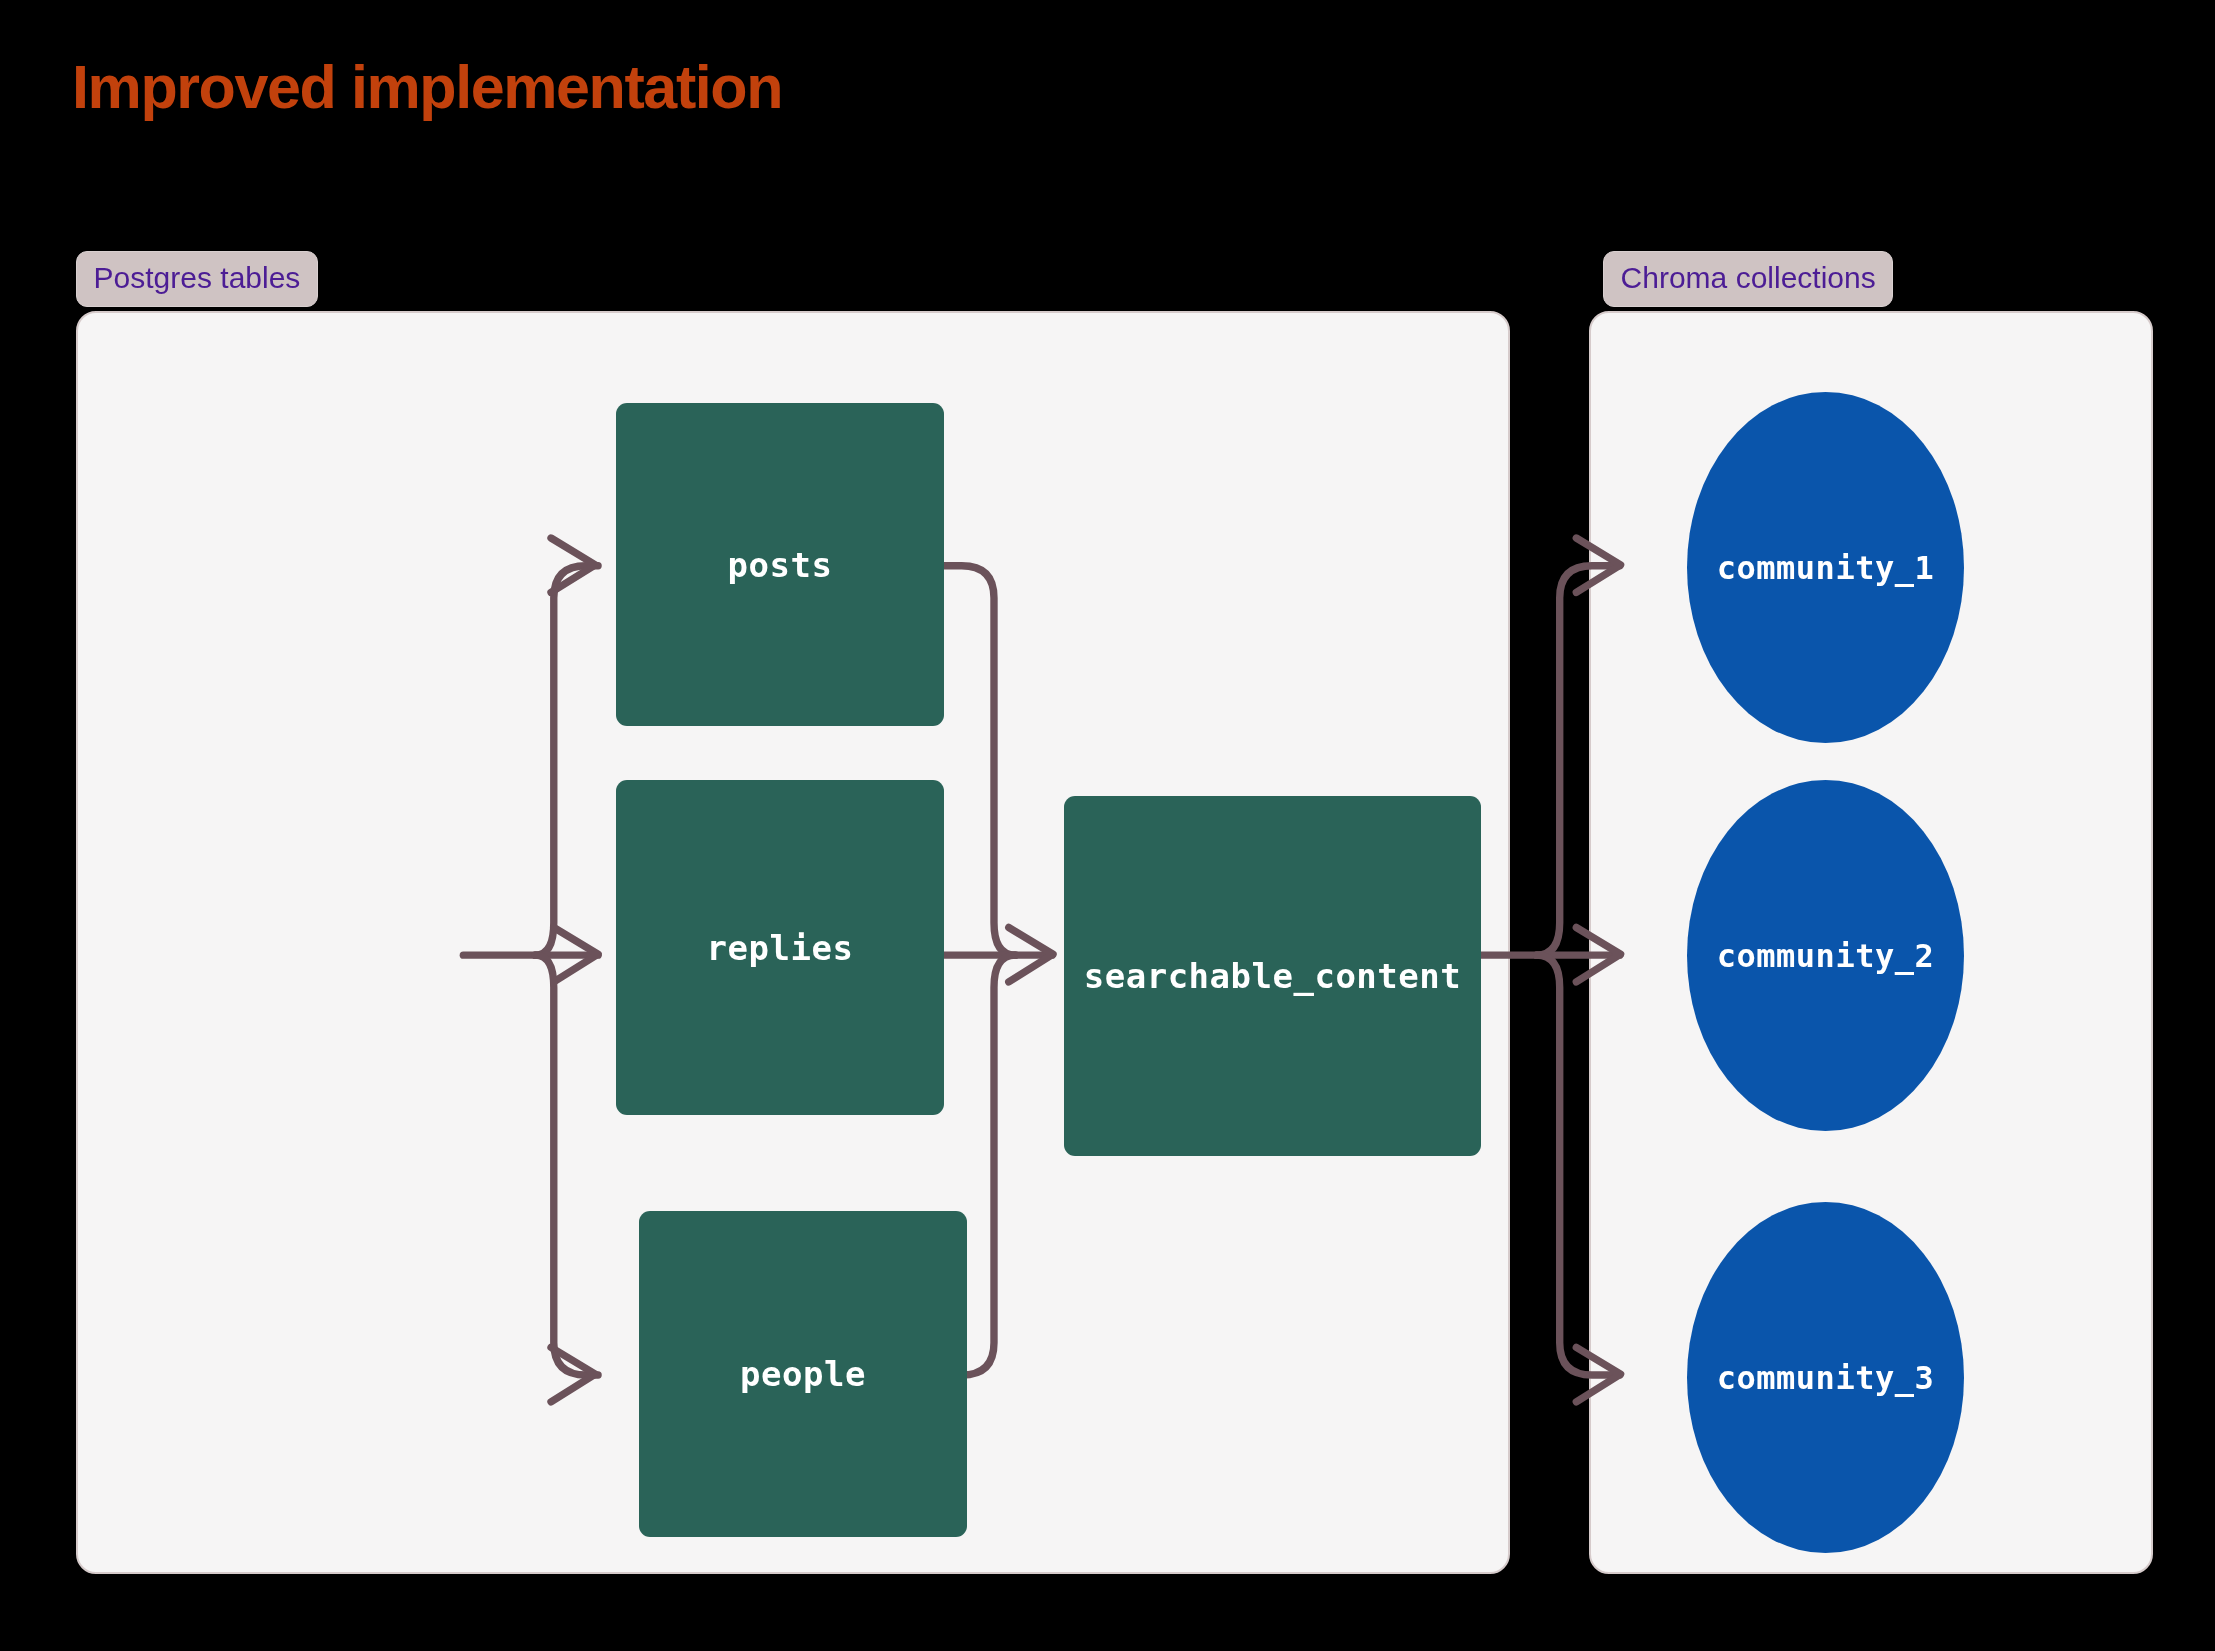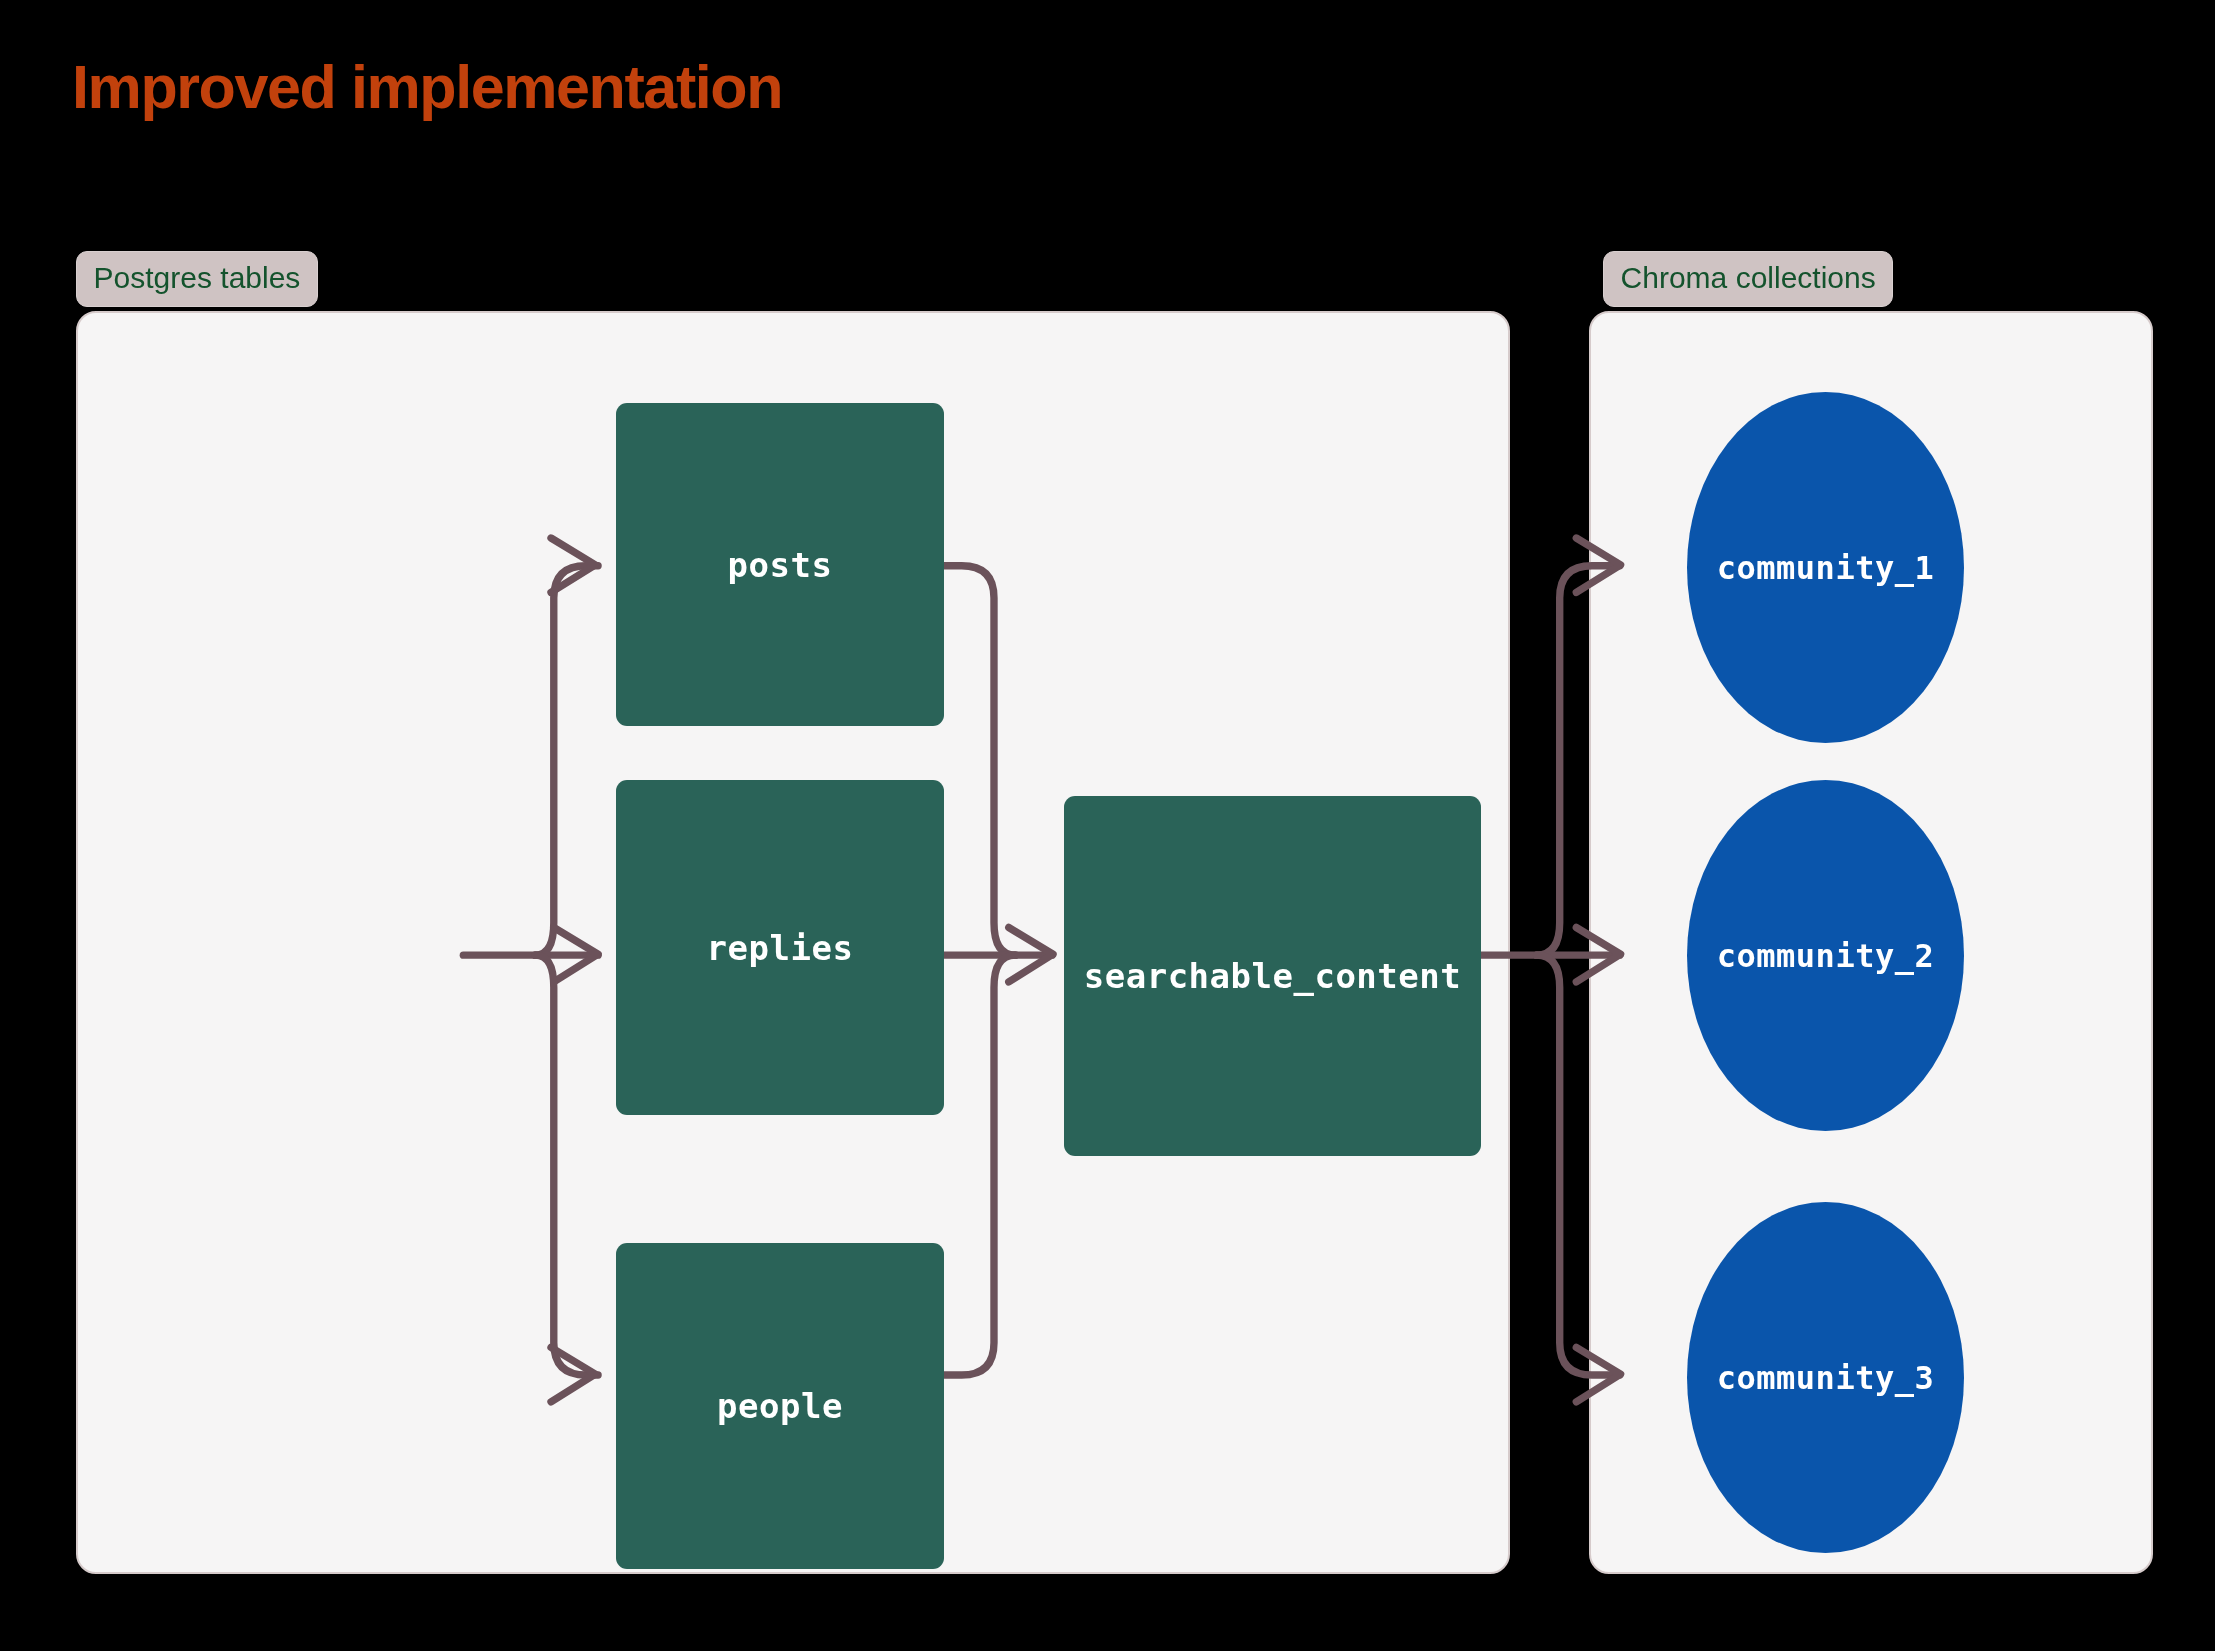--- a/index.html
+++ b/index.html
@@ -19,38 +19,38 @@
     position:absolute;background:#f6f5f5;
     border:2.8px solid #d6cbcb;border-radius:20px;
     box-sizing:border-box;
   }
   #panel-postgres{left:76px;top:311px;width:1434px;height:1263px;}
   #panel-chroma{left:1589px;top:311px;width:564px;height:1263px;}
 
   .panel-label{
     position:absolute;
     background:#cfc3c3;border:1.8px solid #d8cfcf;border-radius:11px;
-    color:#14532d;font-size:30px;line-height:1;
+    color:#4c1d95;font-size:30px;line-height:1;
     padding:11px 16.6px 13px 16.6px;white-space:nowrap;
     box-sizing:border-box;
   }
   #label-postgres{left:76px;top:251px;}
   #label-chroma{left:1603px;top:251px;border-radius:11px;}
 
   .node-box{
     position:absolute;background:#2a6358;border-radius:11px;
     display:flex;align-items:center;justify-content:center;
     color:#ffffff;font-family:"DejaVu Sans Mono",monospace;
     font-weight:bold;font-size:34px;letter-spacing:0.5px;
     box-sizing:border-box;
   }
   #node-communities{left:134px;top:796px;width:329px;height:319px;}
   #node-posts{left:616px;top:403px;width:328px;height:323px;}
   #node-replies{left:616px;top:780px;width:328px;height:335px;}
-  #node-people{left:616px;top:1211px;width:328px;height:326px;margin-top:32px;}
+  #node-people{left:639px;top:1211px;width:328px;height:326px;}
   #node-searchable{left:1064px;top:796px;width:417px;height:360px;}
 
   .node-circle{
     position:absolute;background:#0a55ab;border-radius:50%;
     display:flex;align-items:center;justify-content:center;
     color:#ffffff;font-family:"DejaVu Sans Mono",monospace;
     font-weight:bold;font-size:32px;letter-spacing:0.5px;
     box-sizing:border-box;
   }
   #circle-c1{left:1687px;top:392px;width:277px;height:351px;}

